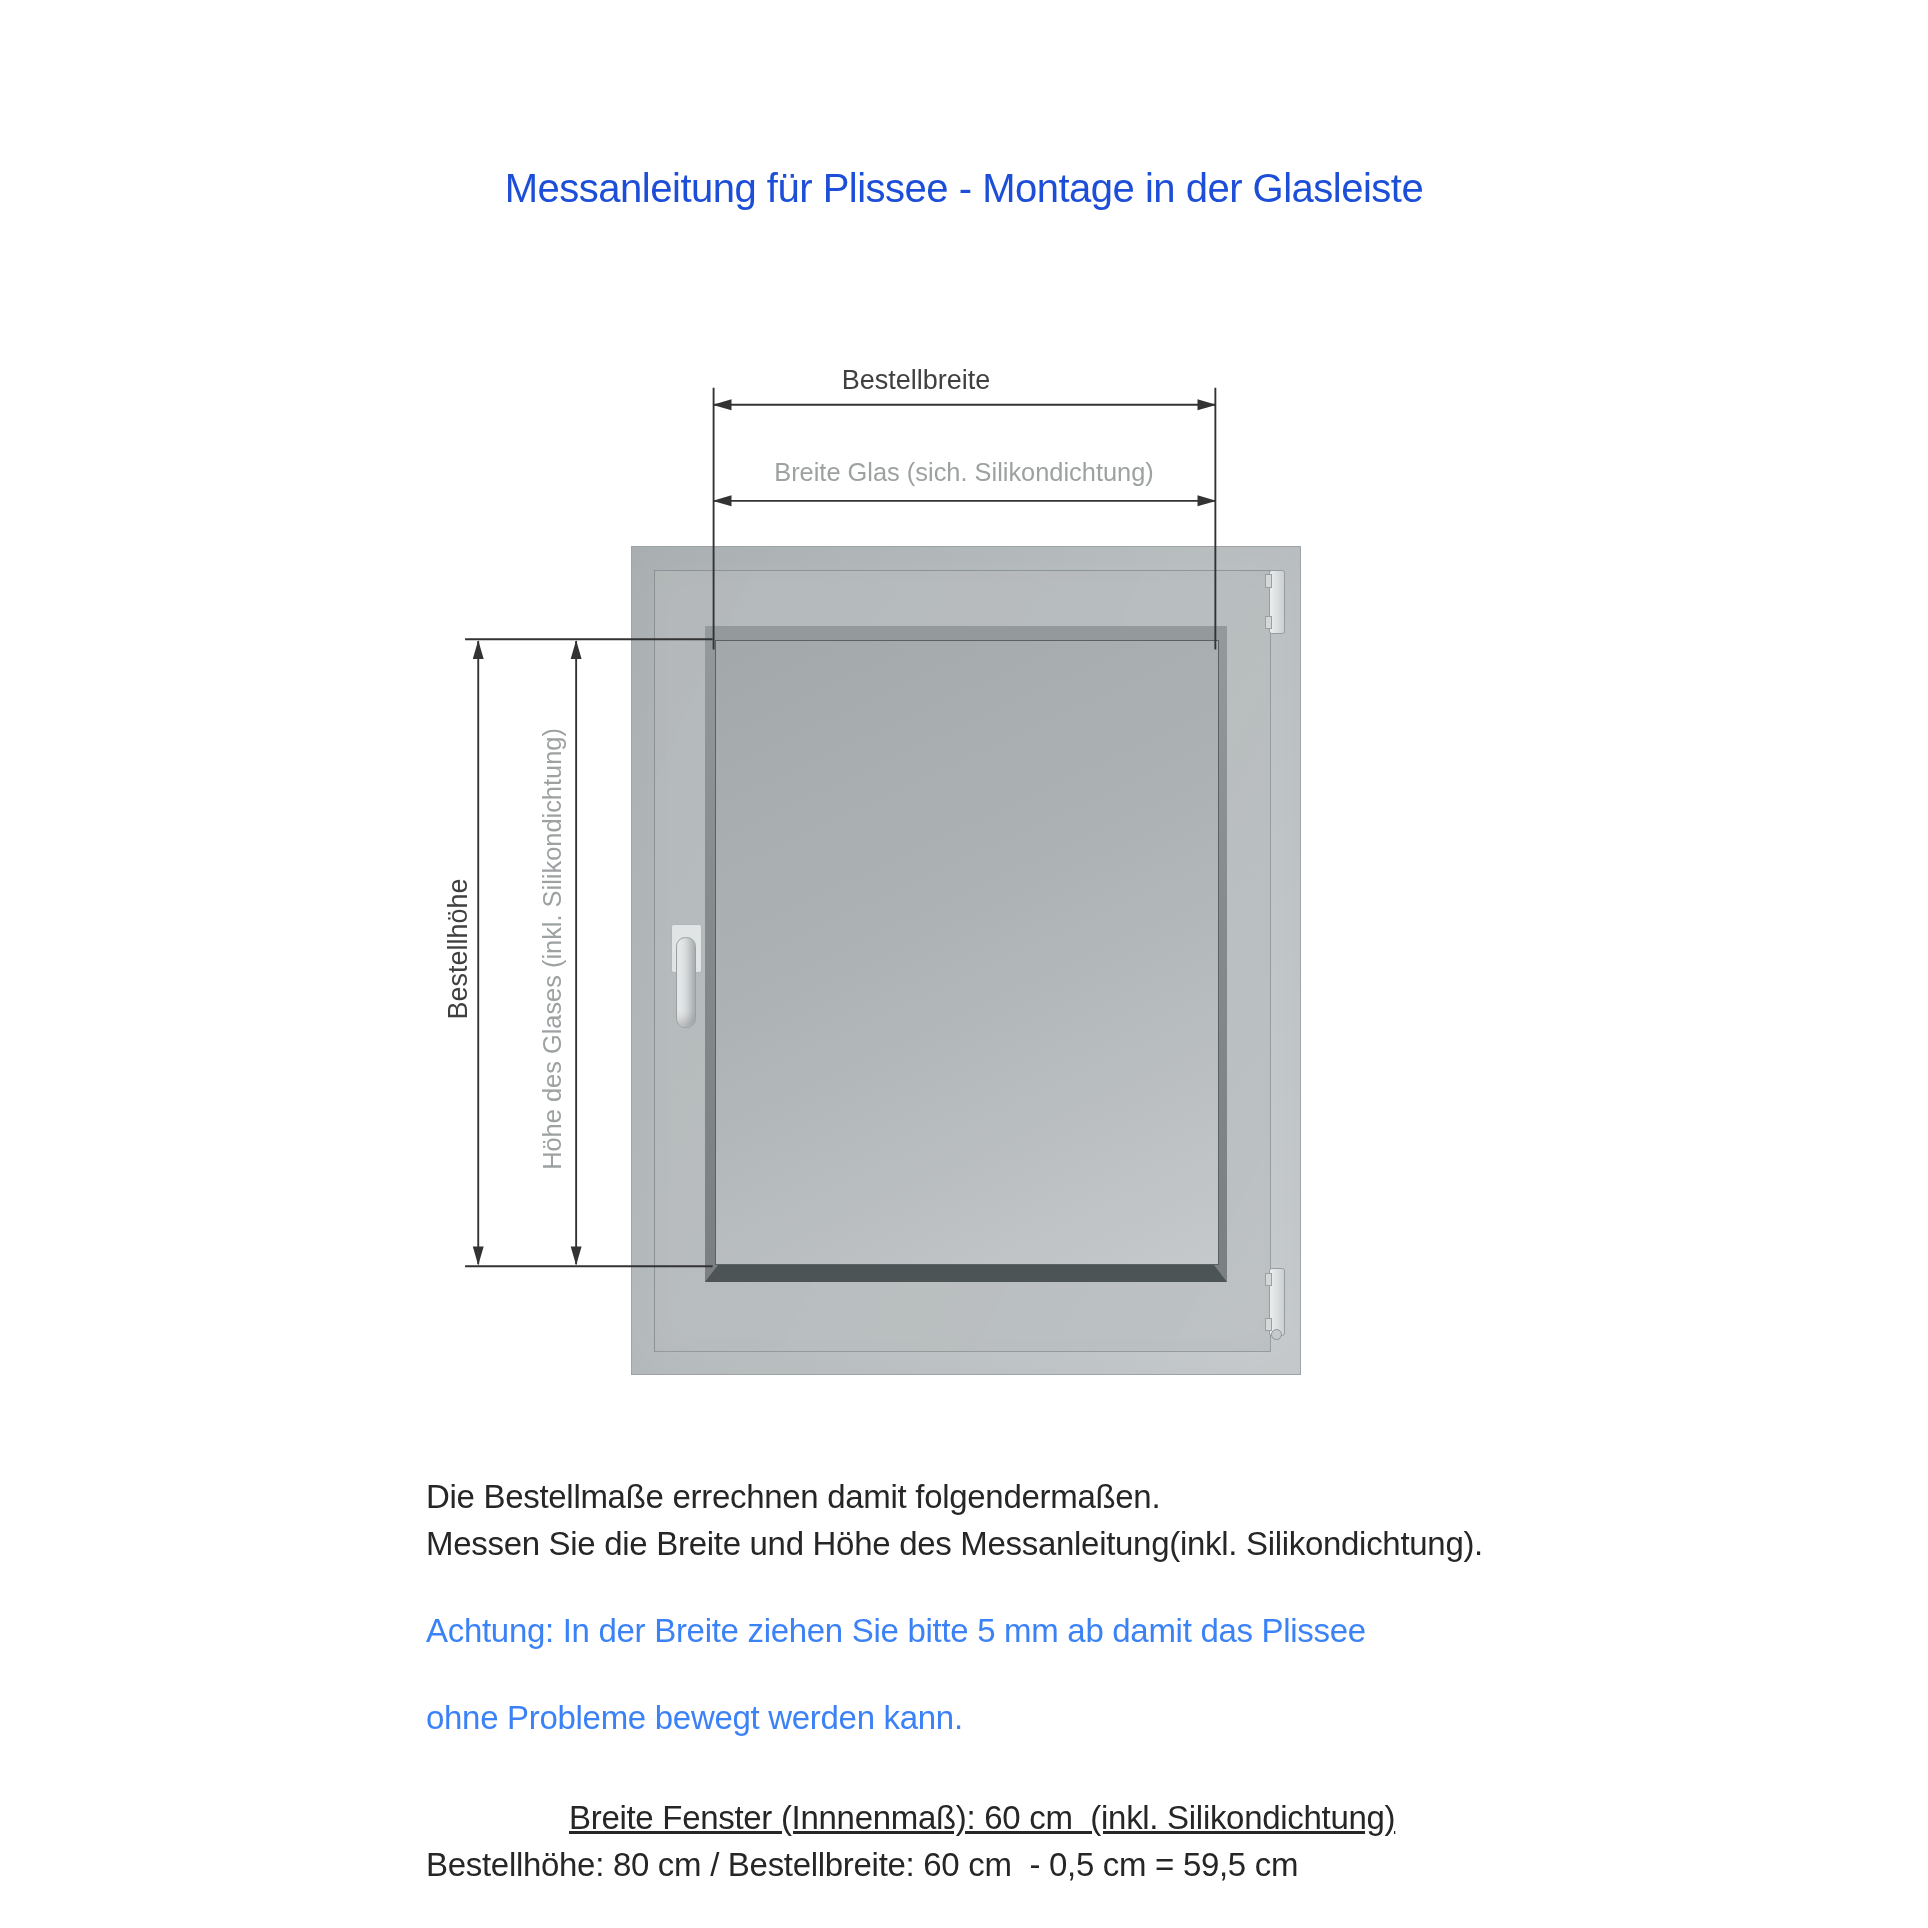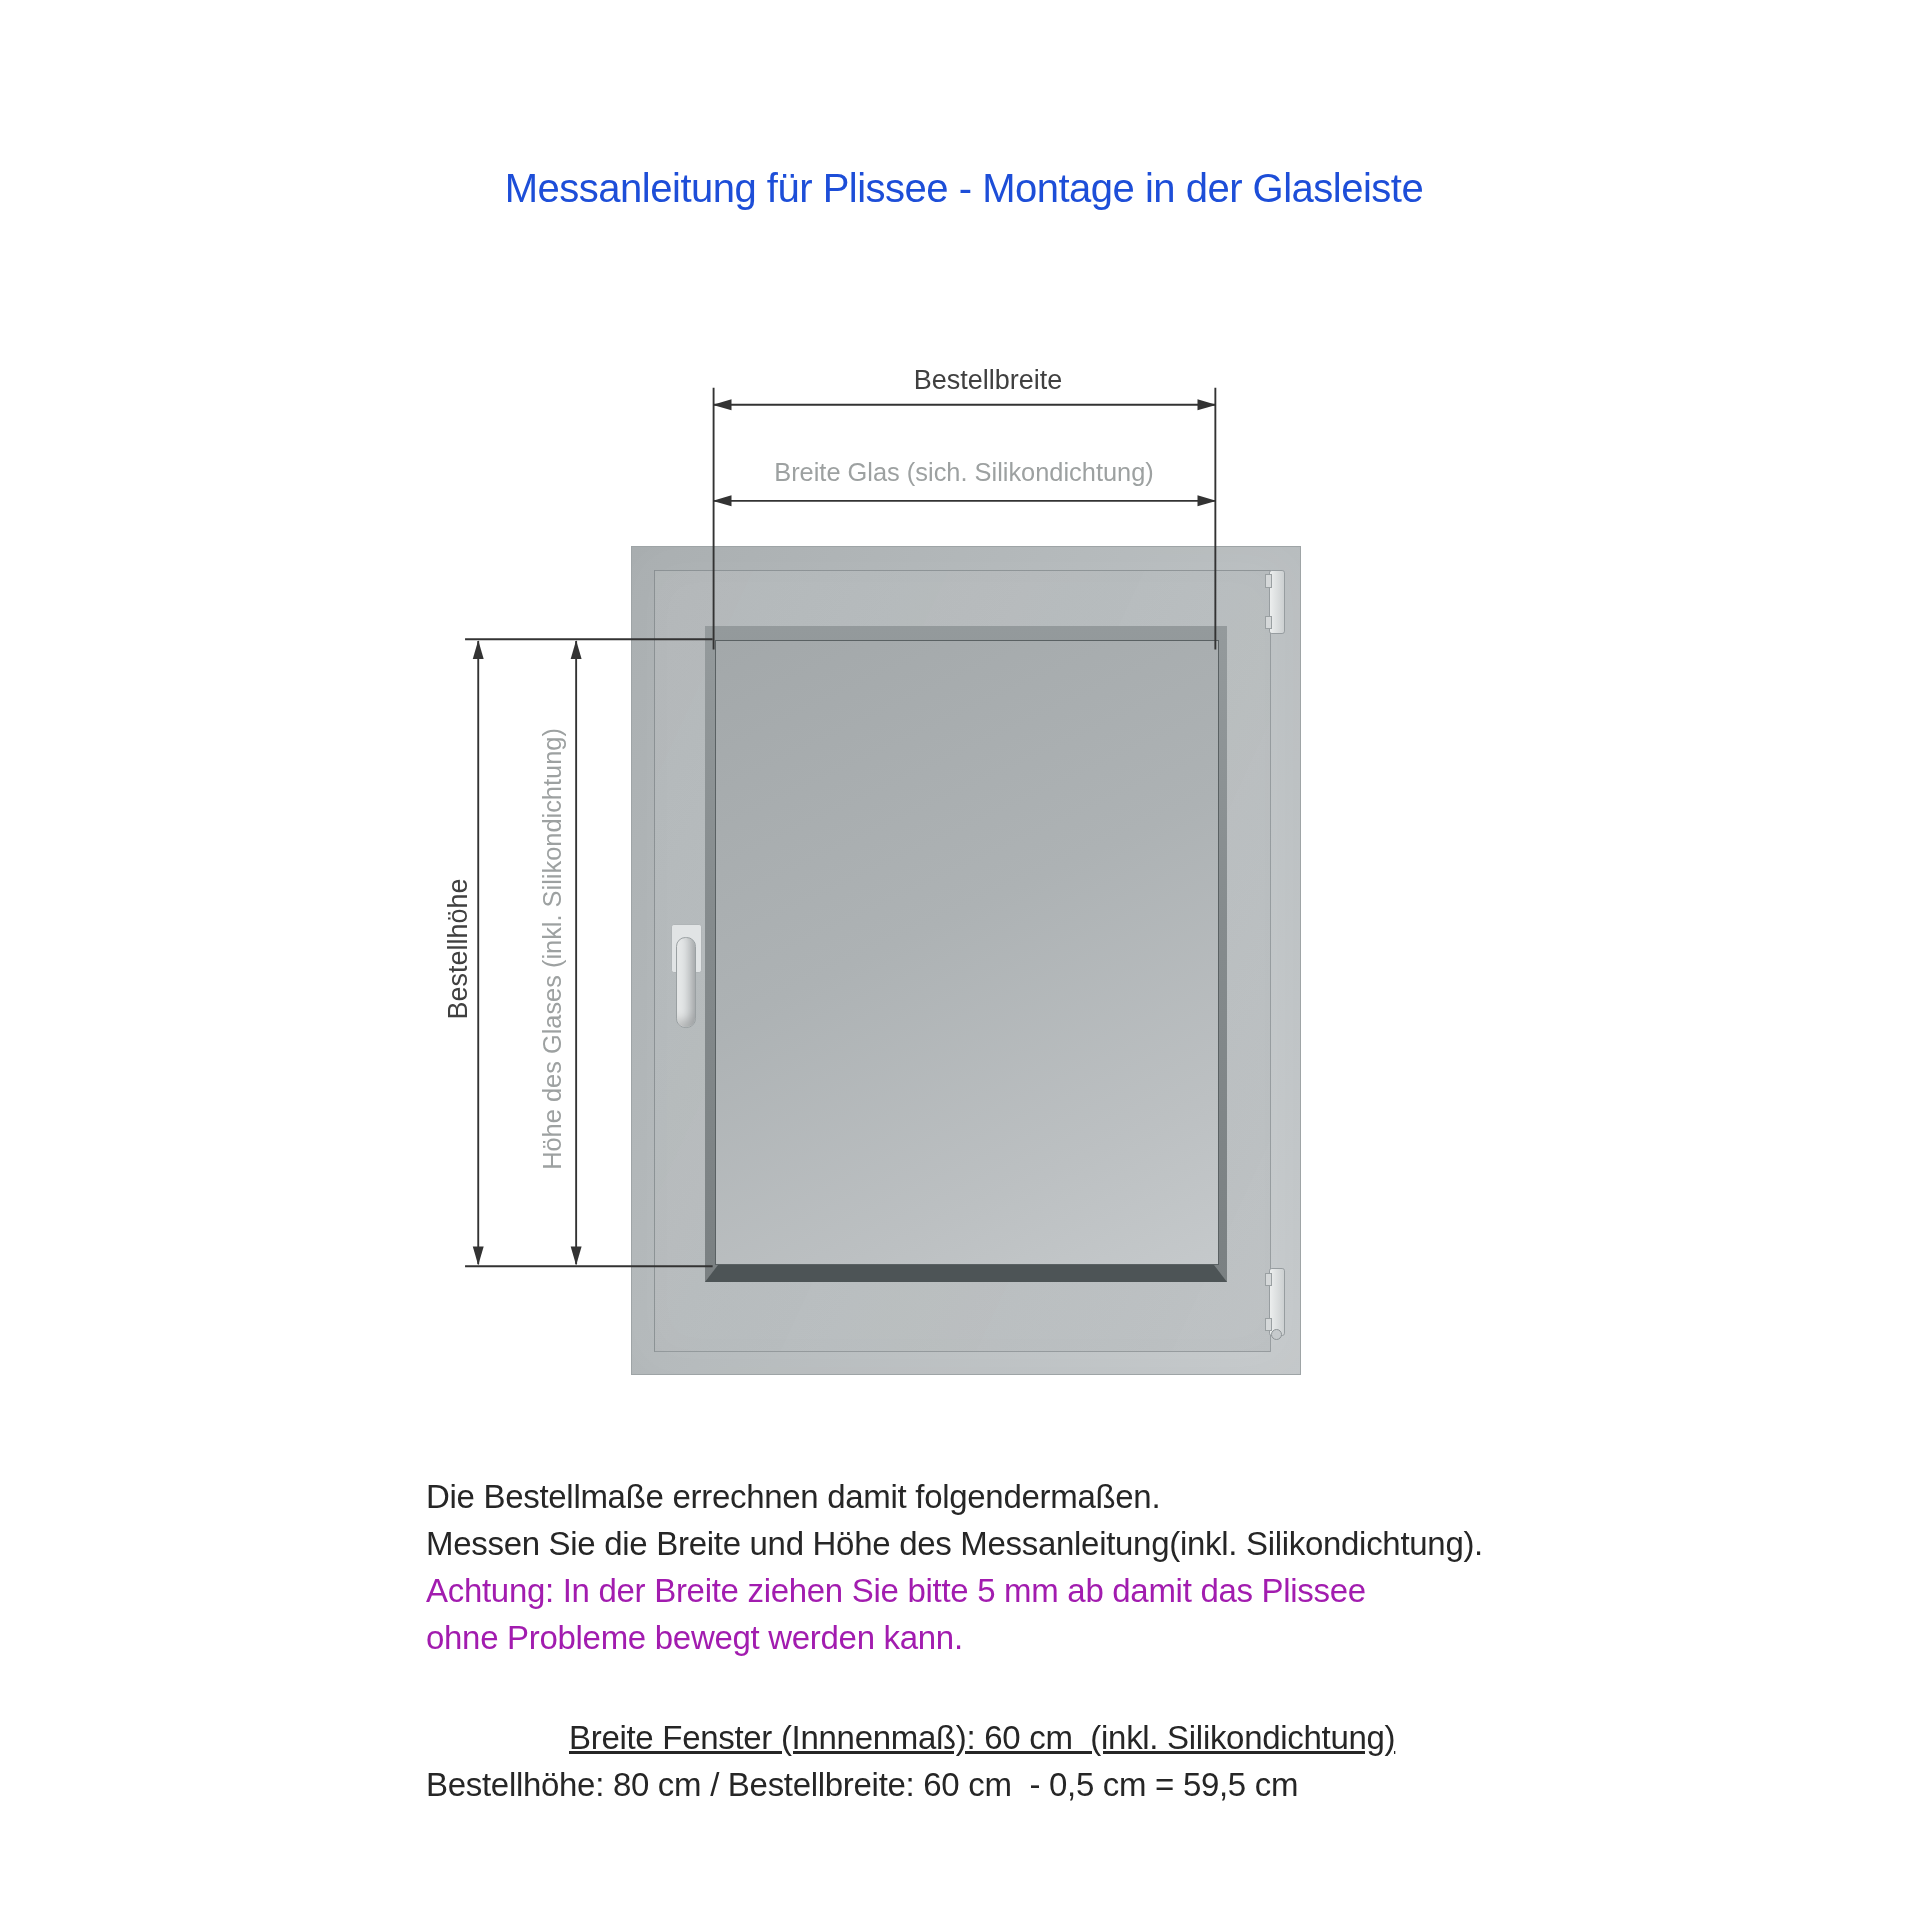--- a/index.html
+++ b/index.html
@@ -41,21 +41,21 @@
 
   
   svg.dims{left:0;top:0;pointer-events:none;}
   .dim-label{white-space:nowrap;transform:translate(-50%,-50%);font-size:27px;color:#404040;}
   .dim-label.gray{color:#9da1a1;font-size:25.4px;}
   .dim-label.vert{transform:translate(-50%,-50%) rotate(-90deg);}
 
   
   .instructions{left:426px;top:1473px;font-size:33px;color:#262626;letter-spacing:-0.3px;}
   .instructions .line{height:47px;line-height:47px;white-space:pre;}
-  .instructions .warning{color:#a21caf;}
+  .instructions .warning{color:#3b82f6;margin-top:40px;}
   .instructions .spacer{height:53px;}
   .instructions .indent{padding-left:143px;text-decoration:underline;}
 </style>
 </head>
 <body>
 
 <div class="abs page-title">Messanleitung für Plissee - Montage in der Glasleiste</div>
 
 <div class="abs window">
   <div class="abs sash"></div>
@@ -81,21 +81,21 @@
     <line x1="1291" y1="412" x2="1291" y2="690"></line>
     <line x1="758" y1="430" x2="1291" y2="430" marker-start="url(#arr)" marker-end="url(#arr)"></line>
     <line x1="758" y1="532" x2="1291" y2="532" marker-start="url(#arr)" marker-end="url(#arr)"></line>
     <line x1="494" y1="679" x2="757" y2="679"></line>
     <line x1="494" y1="1345" x2="757" y2="1345"></line>
     <line x1="508" y1="681" x2="508" y2="1343" marker-start="url(#arr)" marker-end="url(#arr)"></line>
     <line x1="612" y1="681" x2="612" y2="1343" marker-start="url(#arr)" marker-end="url(#arr)"></line>
   </g>
 </svg>
 
-<div class="abs dim-label" style="left:988px;top:380px;">Bestellbreite</div>
+<div class="abs dim-label" style="left:916px;top:380px;">Bestellbreite</div>
 <div class="abs dim-label gray" style="left:964px;top:472px;">Breite Glas (sich. Silikondichtung)</div>
 <div class="abs dim-label vert" style="left:458px;top:949px;">Bestellhöhe</div>
 <div class="abs dim-label gray vert" style="left:552px;top:949px;">Höhe des Glases (inkl. Silikondichtung)</div>
 
 <div class="abs instructions">
   <div class="line">Die Bestellmaße errechnen damit folgendermaßen.</div>
   <div class="line">Messen Sie die Breite und Höhe des Messanleitung(inkl. Silikondichtung).</div>
   <div class="line warning">Achtung: In der Breite ziehen Sie bitte 5 mm ab damit das Plissee</div>
   <div class="line warning">ohne Probleme bewegt werden kann.</div>
   <div class="spacer"></div>

